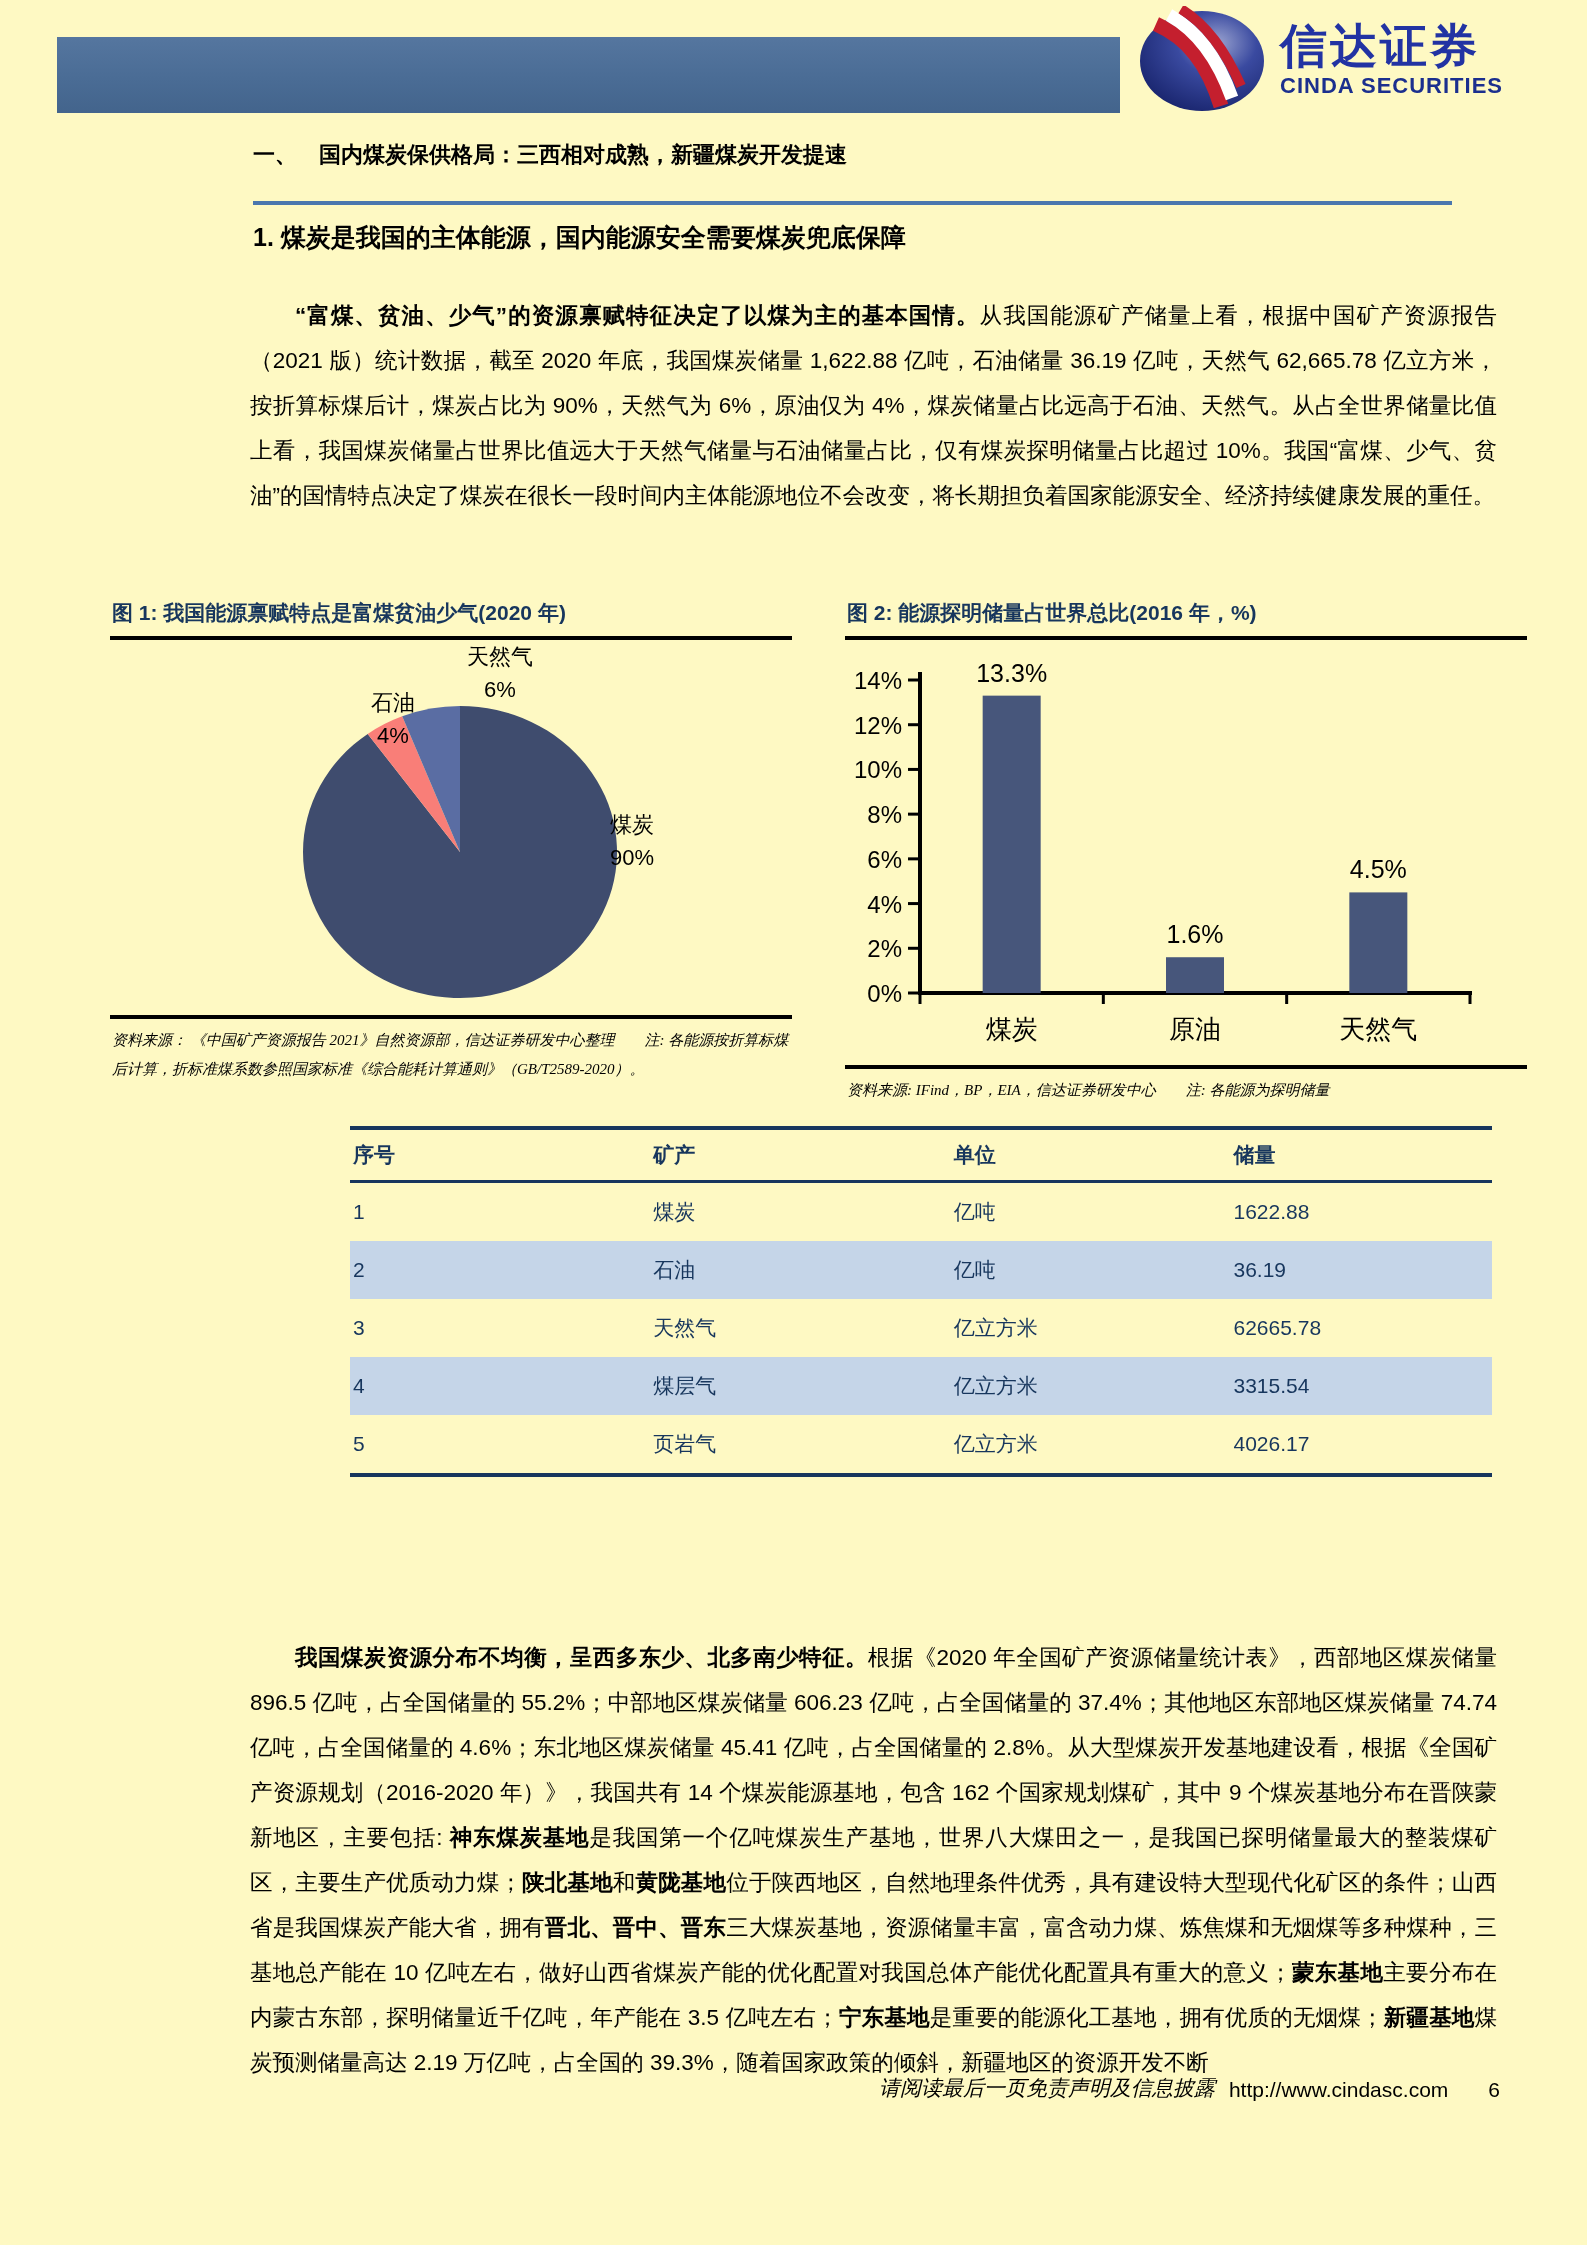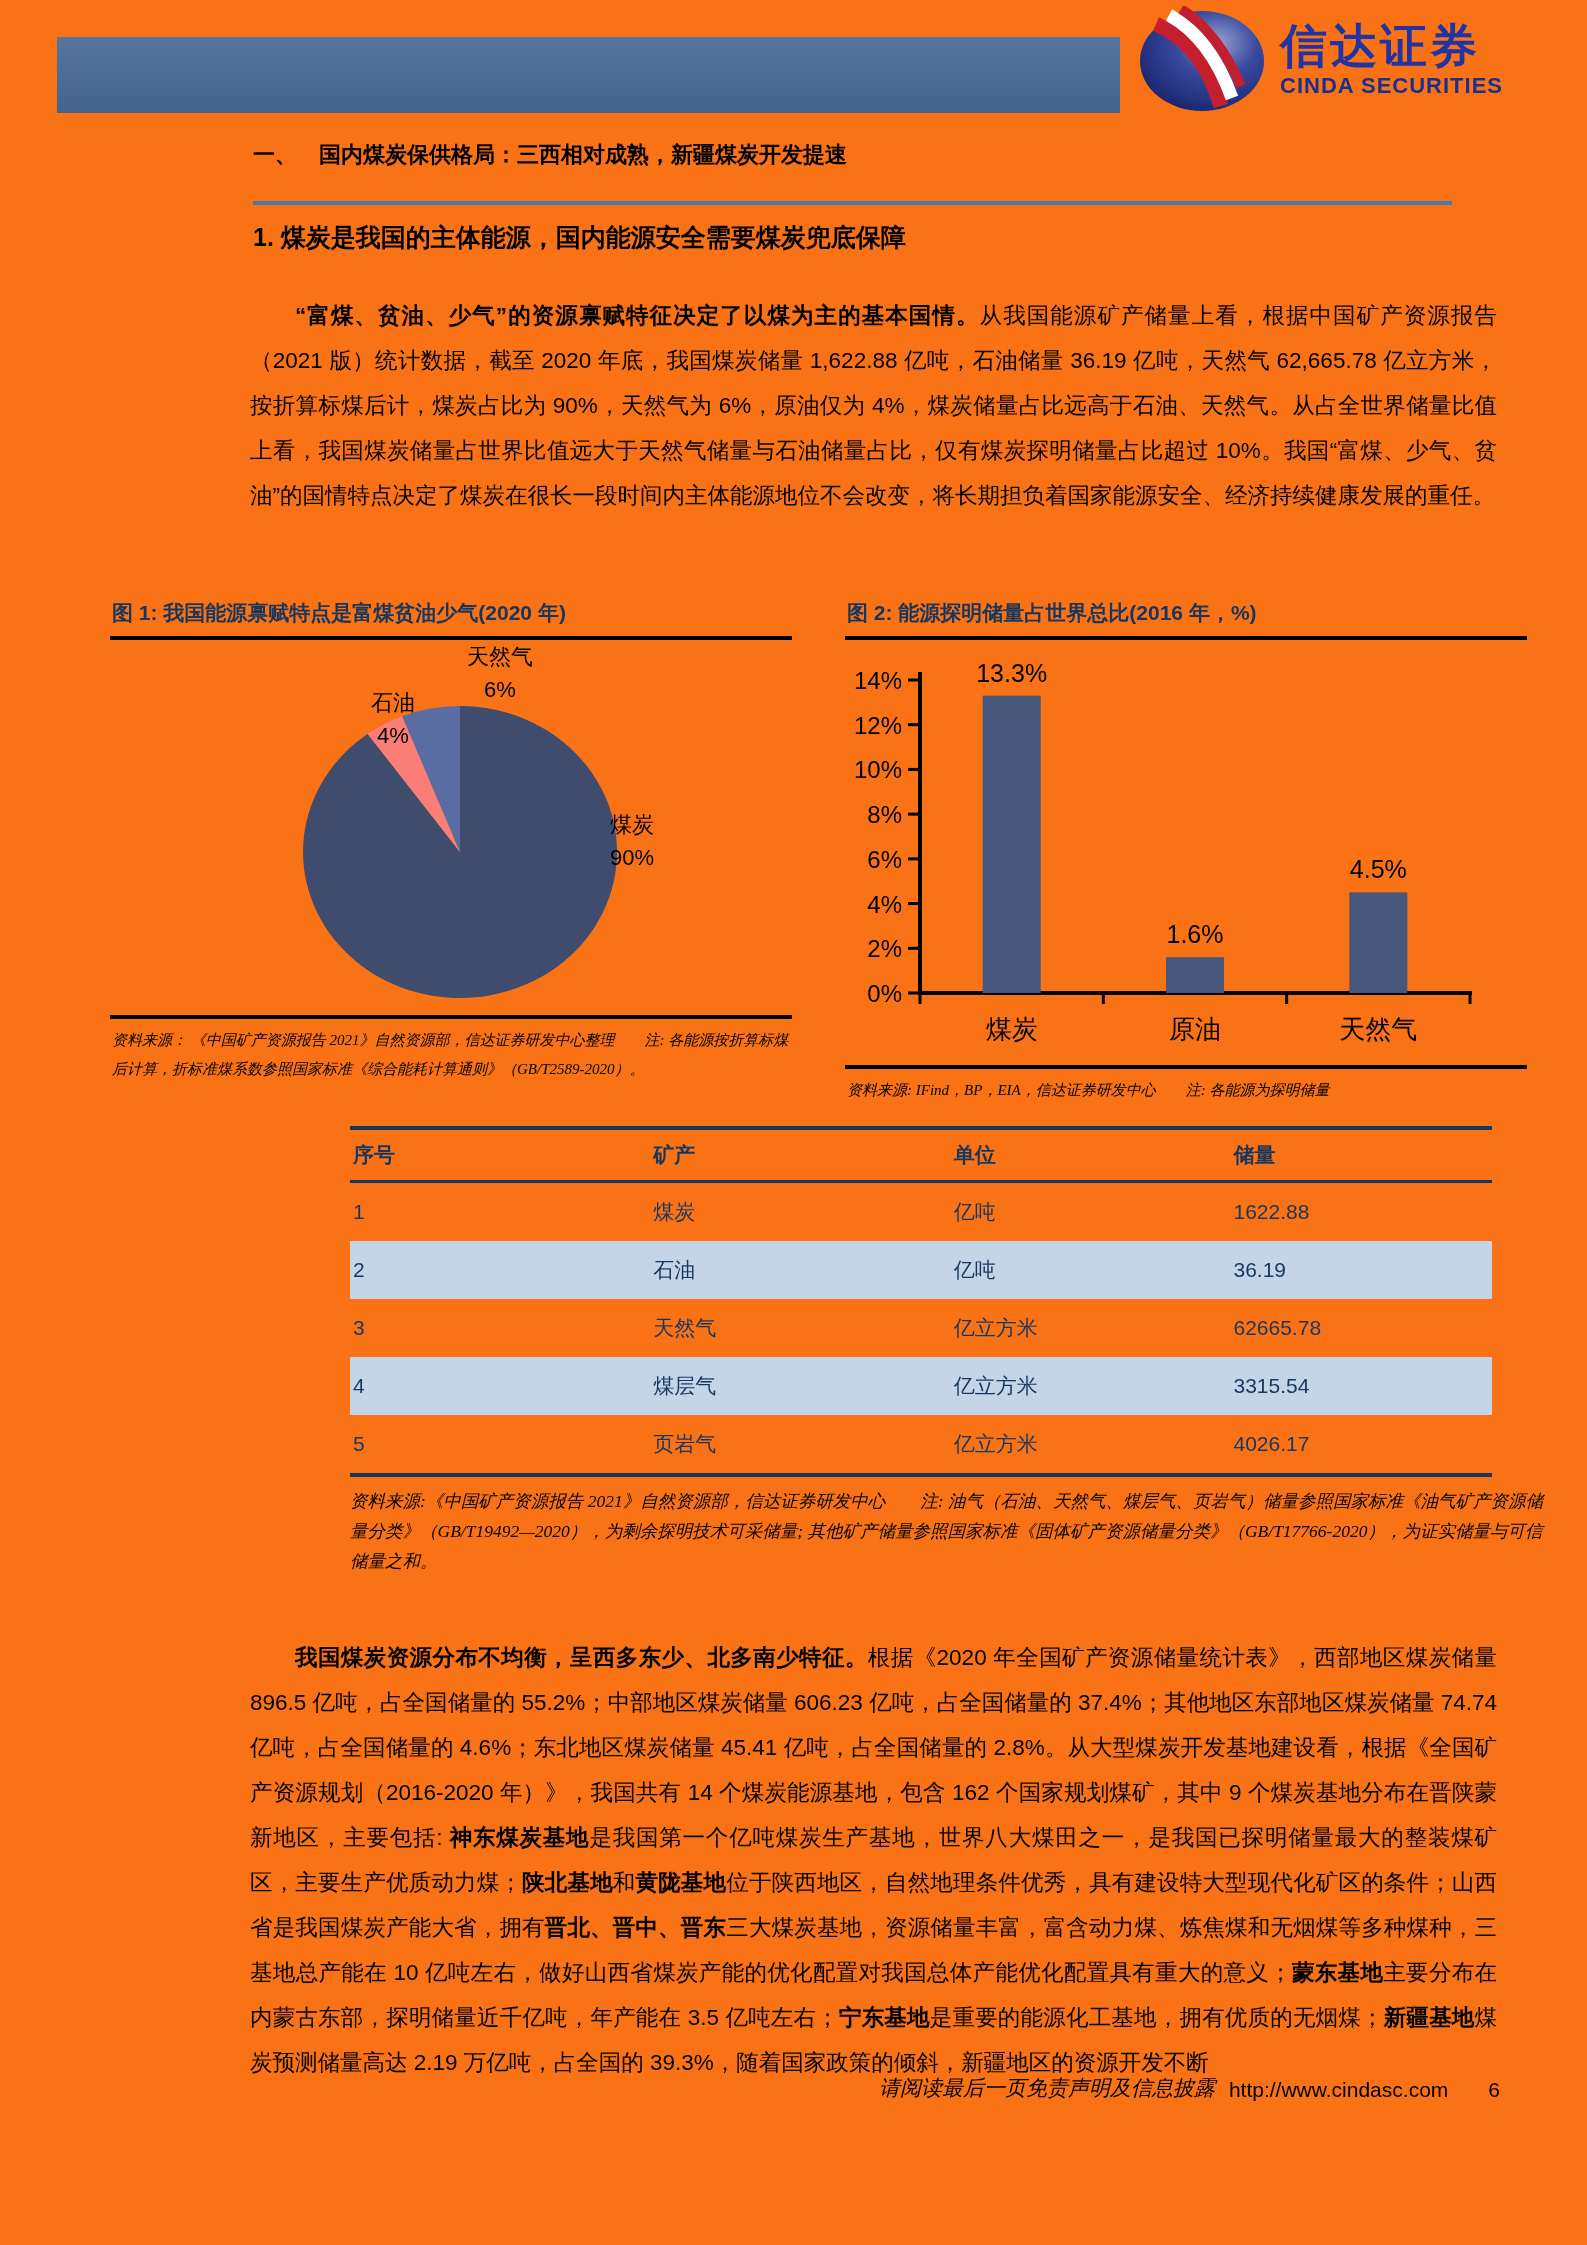--- a/index.html
+++ b/index.html
@@ -1,16 +1,16 @@
 <!DOCTYPE html>
 <html><head>
 <meta charset="utf-8">
 <style>
   html,body{margin:0;padding:0;background:#e8e8e8;}
-  .page{position:relative;width:1587px;height:2245px;background:#f97316;margin:0 auto;
+  .page{position:relative;width:1587px;height:2245px;background:#fef9c3;margin:0 auto;
         font-family:"Liberation Sans","DejaVu Sans",sans-serif;overflow:hidden;color:#000;}
 
   
   .top-bar{position:absolute;left:57px;top:37px;width:1063px;height:76px;
            background:linear-gradient(180deg,#55769f 0%,#4a6c95 55%,#43648c 100%);}
   .logo{position:absolute;left:1136px;top:6px;display:flex;align-items:center;gap:12px;}
   .logo-text{display:flex;flex-direction:column;justify-content:center;}
   .logo-text .cn{font-size:47px;font-weight:bold;color:#2233a3;letter-spacing:3px;line-height:1.05;}
   .logo-text .en{font-size:22px;font-weight:bold;color:#1b2f8e;letter-spacing:1px;margin-top:2px;}
 
@@ -204,21 +204,20 @@
             <td>3315.54</td>
           </tr>
           <tr>
             <td>5</td>
             <td>页岩气</td>
             <td>亿立方米</td>
             <td>4026.17</td>
           </tr>
         </tbody>
     </table>
-    <div class="table-note">资料来源:《中国矿产资源报告 2021》自然资源部，信达证券研发中心　　注: 油气（石油、天然气、煤层气、页岩气）储量参照国家标准《油气矿产资源储量分类》（GB/T19492—2020），为剩余探明技术可采储量; 其他矿产储量参照国家标准《固体矿产资源储量分类》（GB/T17766-2020），为证实储量与可信储量之和。</div>
   </div>
 
   <p class="body-para" id="para2"><b>我国煤炭资源分布不均衡，呈西多东少、北多南少特征。</b><span>根据《2020 年全国矿产资源储量统计表》，西部地区煤炭储量 896.5 亿吨，占全国储量的 55.2%；中部地区煤炭储量 606.23 亿吨，占全国储量的 37.4%；其他地区东部地区煤炭储量 74.74 亿吨，占全国储量的 4.6%；东北地区煤炭储量 45.41 亿吨，占全国储量的 2.8%。从大型煤炭开发基地建设看，根据《全国矿产资源规划（2016-2020 年）》，我国共有 14 个煤炭能源基地，包含 162 个国家规划煤矿，其中 9 个煤炭基地分布在晋陕蒙新地区，主要包括: </span><b>神东煤炭基地</b><span>是我国第一个亿吨煤炭生产基地，世界八大煤田之一，是我国已探明储量最大的整装煤矿区，主要生产优质动力煤；</span><b>陕北基地</b><span>和</span><b>黄陇基地</b><span>位于陕西地区，自然地理条件优秀，具有建设特大型现代化矿区的条件；山西省是我国煤炭产能大省，拥有</span><b>晋北、晋中、晋东</b><span>三大煤炭基地，资源储量丰富，富含动力煤、炼焦煤和无烟煤等多种煤种，三基地总产能在 10 亿吨左右，做好山西省煤炭产能的优化配置对我国总体产能优化配置具有重大的意义；</span><b>蒙东基地</b><span>主要分布在内蒙古东部，探明储量近千亿吨，年产能在 3.5 亿吨左右；</span><b>宁东基地</b><span>是重要的能源化工基地，拥有优质的无烟煤；</span><b>新疆基地</b><span>煤炭预测储量高达 2.19 万亿吨，占全国的 39.3%，随着国家政策的倾斜，新疆地区的资源开发不断</span></p>
 
   <div class="page-footer">
     <span class="footer-disclaimer">请阅读最后一页免责声明及信息披露</span>
     <span class="footer-url">http://www.cindasc.com</span>
     <span class="footer-page">6</span>
   </div>
 

